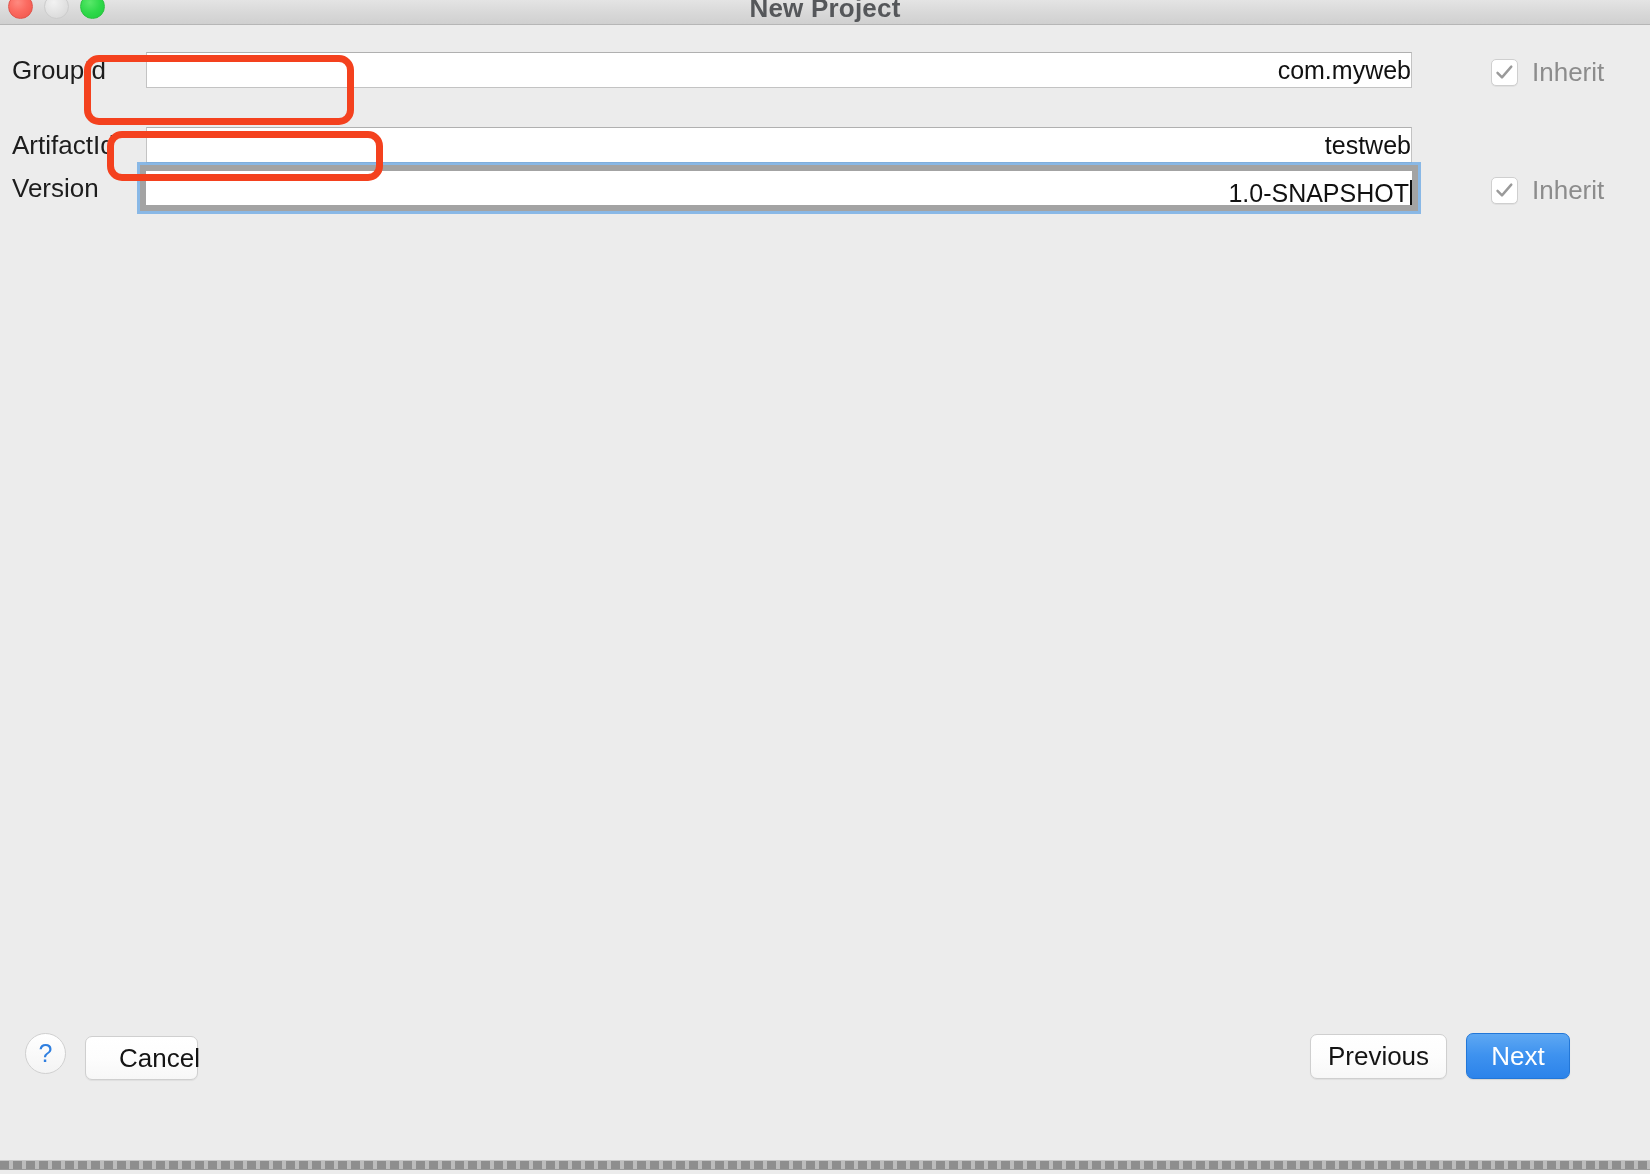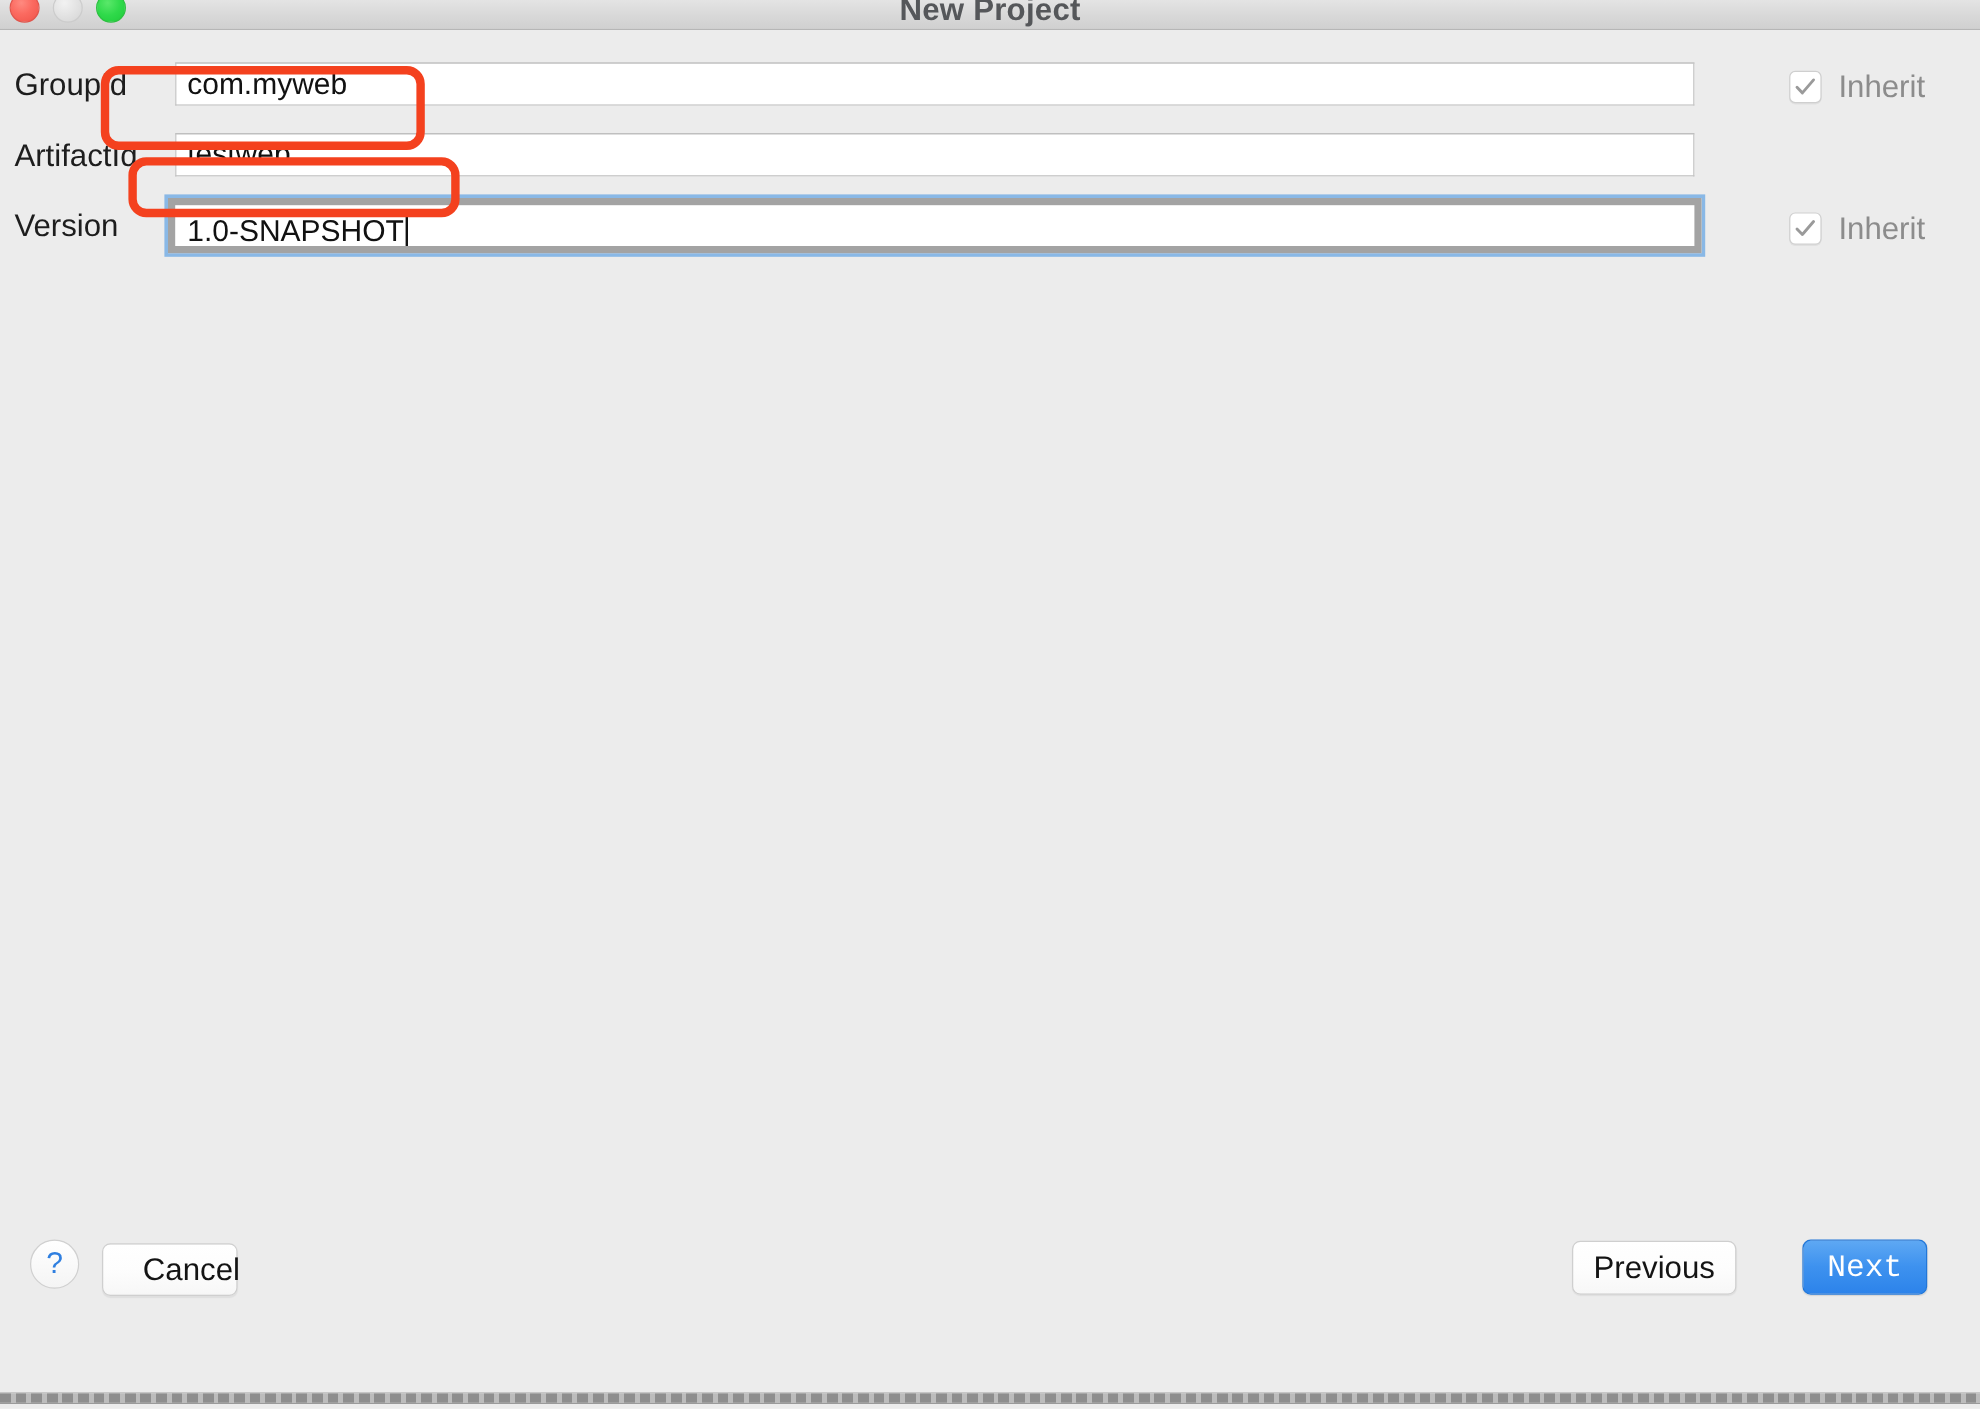--- a/index.html
+++ b/index.html
@@ -77,23 +77,24 @@
     width: 1650px;
     height: 1000px;
     background: #ececec;
   }
 
   .row {
     position: absolute;
     left: 0;
     width: 1650px;
     height: 46px;
+    text-align: right;
   }
   .row-group   { top: 22px; }
-  .row-artifact{ top: 81px; }
+  .row-artifact{ top: 97px; }
   .row-version { top: 140px; }
 
   .row-label {
     position: absolute;
     left: 12px;
     top: 8px;
     font-size: 26px;
     color: #1d1d1d;
     white-space: nowrap;
   }
@@ -219,21 +220,21 @@
   }
   .btn-primary {
     background: linear-gradient(to bottom, #5ea8f3 0%, #3e92ef 48%, #2c83ea 100%);
     border: 1px solid #2277d8;
     color: #ffffff;
     box-shadow: 0 1px 1px rgba(0,0,0,0.10);
   }
 
   .btn-cancel   { left: 85px;   top: 1036px; width: 113px; height: 44px; line-height: 42px; padding-left: 33px; }
   .btn-previous { left: 1310px; top: 1034px; width: 137px; height: 45px; line-height: 43px; }
-  .btn-next     { left: 1502px; top: 1033px; width: 104px; height: 46px; line-height: 44px; font-family: Liberation Mono, monospace; }
+  .btn-next     { left: 1466px; top: 1033px; width: 104px; height: 46px; line-height: 44px; }
 
   
   .bottom-strip {
     position: absolute;
     left: 0;
     top: 1150px;
     width: 1650px;
     height: 24px;
     background: #ececec;
   }

